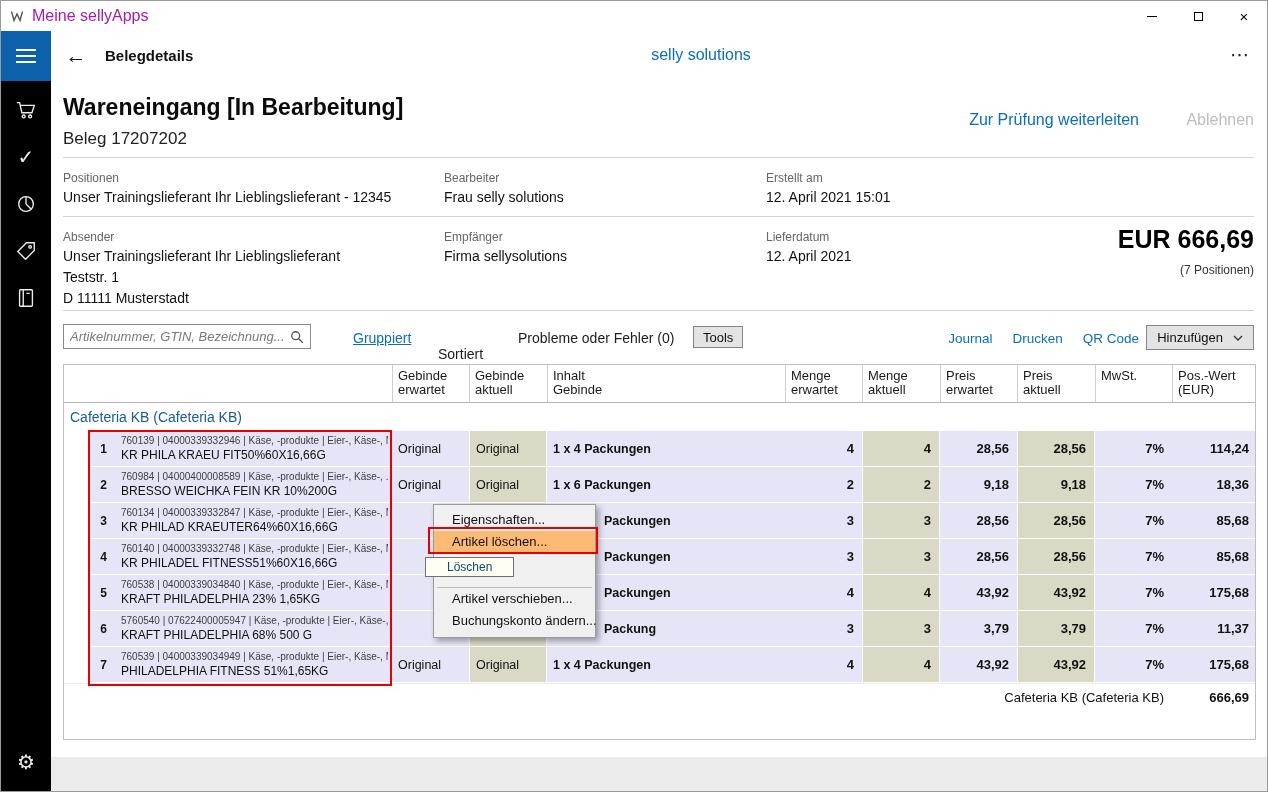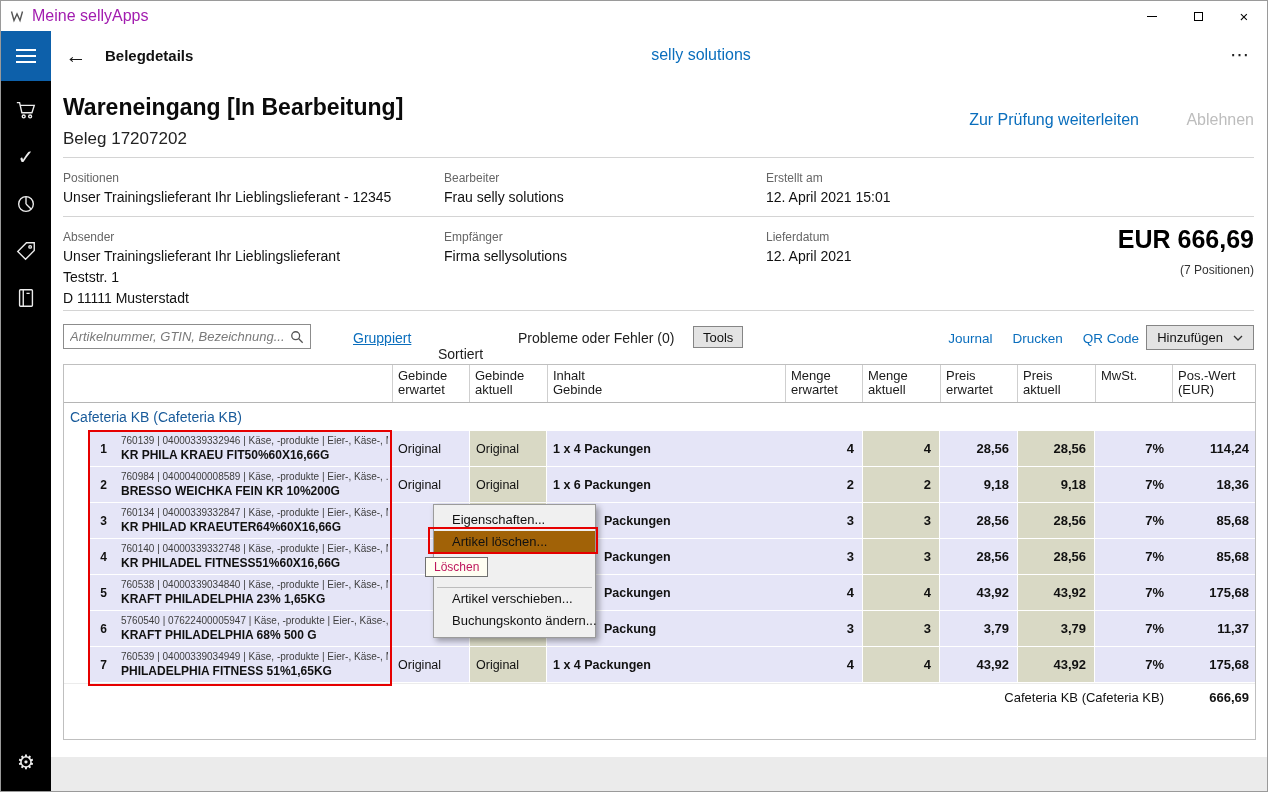--- a/index.html
+++ b/index.html
@@ -64,36 +64,36 @@
   .hc{ padding:4px 5px; font-size:13px; line-height:14px; color:#1a1a1a; overflow:hidden; }
   .hc.bl{ border-left:1px solid #cfcfcf; }
   .hw-narrow{ display:inline-block; width:56px; }
   .tgroup{ height:28px; display:flex; align-items:center; padding-left:6px; font-size:14px; color:#185a9a; }
   .trow{ height:36px; border-bottom:1px solid #fff; background:#e5e5f7; cursor:default; }
   .trow .c{ overflow:hidden; }
   .c.gutter{ background:#fff; }
   .c.numcell{ display:flex; align-items:center; justify-content:center; font-size:12px; font-weight:bold; }
   .c.desc{ padding:3px 4px 0 4px; }
   .meta{ font-size:10px; color:#3d3d3d; line-height:13px; white-space:nowrap; overflow:hidden; }
-  .iname{ font-size:12px; font-weight:bold; line-height:16px; white-space:nowrap; overflow:hidden; }
+  .iname{ font-size:12px; font-weight:normal; line-height:16px; white-space:nowrap; overflow:hidden; }
   .c.geb{ display:flex; align-items:center; padding-left:6px; font-size:12.5px; font-weight:normal; }
   .c.inhalt{ display:flex; align-items:center; padding-left:6px; font-size:12.5px; font-weight:bold; white-space:nowrap; }
   .c.inhalt.covered{ padding-left:57px; }
   .c.numr{ display:flex; align-items:center; justify-content:flex-end; padding-right:8px; font-size:13px; font-weight:bold; }
   .khaki{ background:#d9d9c5; border-left:1px solid #fff; border-right:1px solid #fff; }
   .tfoot{ height:28px; display:grid; grid-template-columns:1108px 85px; align-items:center; border-top:1px solid #ececec; }
   .tfoot .fl{ text-align:right; padding-right:8px; font-size:13px; color:#111; }
   .tfoot .ft{ text-align:right; padding-right:8px; font-size:13px; font-weight:bold; }
   
   .ctx{ position:absolute; left:432px; top:503px; width:163px; height:134px; background:#f0f0f0; border:1px solid #9b9b9b; box-shadow:3px 3px 6px rgba(0,0,0,.35); z-index:10; padding-top:4px; }
   .ctx-item{ height:22px; line-height:22px; padding-left:18px; font-size:13px; color:#111; cursor:pointer; white-space:nowrap; }
-  .ctx-item.hl{ background:#a16207; }
+  .ctx-item.hl{ background:#fdba74; }
   .ctx-spacer{ height:34px; }
   .ctx-sep{ height:1px; background:#bdbdbd; margin:0 3px; }
-  .tooltip{ position:absolute; left:424px; top:556px; padding:2px 8px; background:#fffef2; border:1px solid #707070; font-size:12px; color:#be185d; z-index:12; }
+  .tooltip{ position:absolute; left:424px; top:556px; padding:2px 21px; background:#fffef2; border:1px solid #707070; font-size:12px; color:#0c4a6e; z-index:12; }
   .redbox{ position:absolute; border:2px solid #e60000; z-index:15; pointer-events:none; }
   .rb1{ left:87px; top:429px; width:304px; height:256px; }
   .rb2{ left:427px; top:526px; width:170px; height:27px; }
   .bottom-strip{ position:absolute; left:50px; right:0; top:756px; height:36px; background:#ebebeb; }
 </style>
 </head>
 <body>
 
 <div class="window">
 

